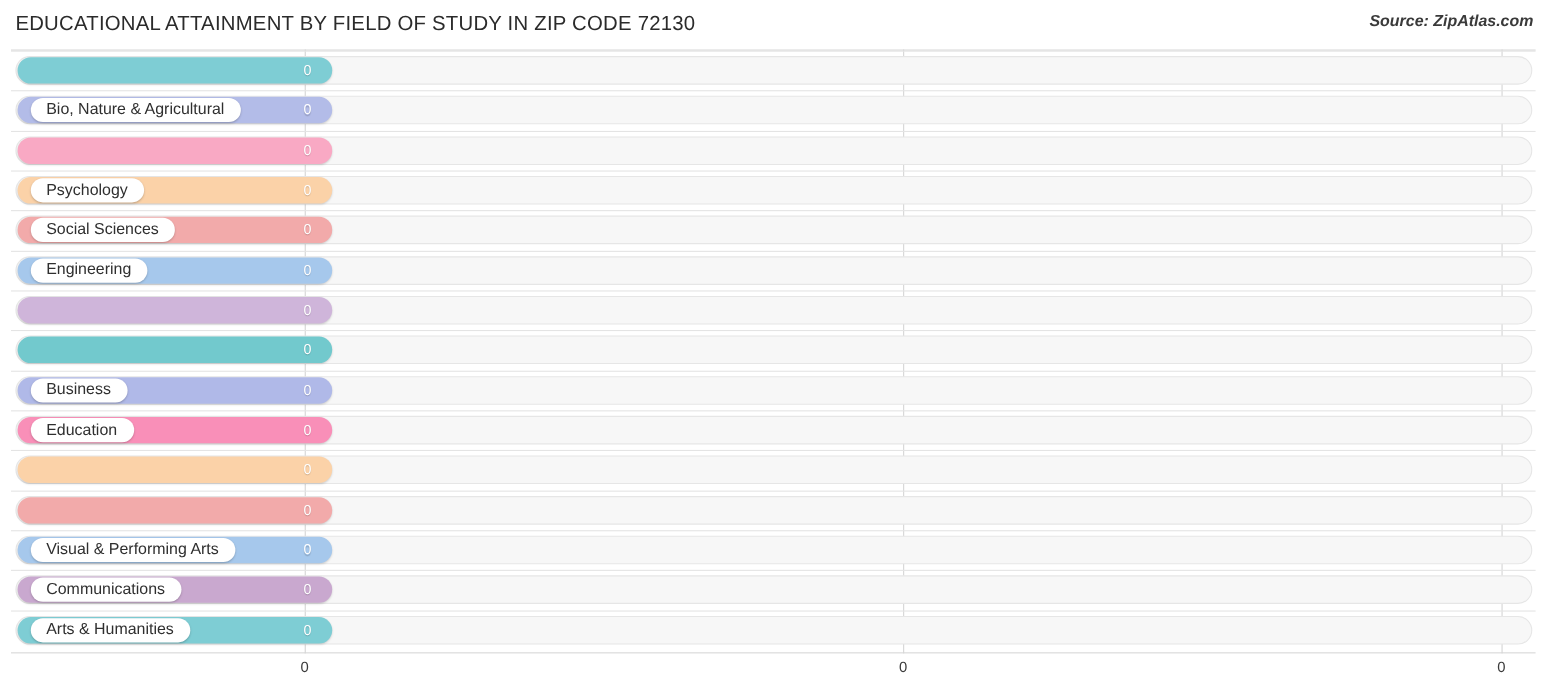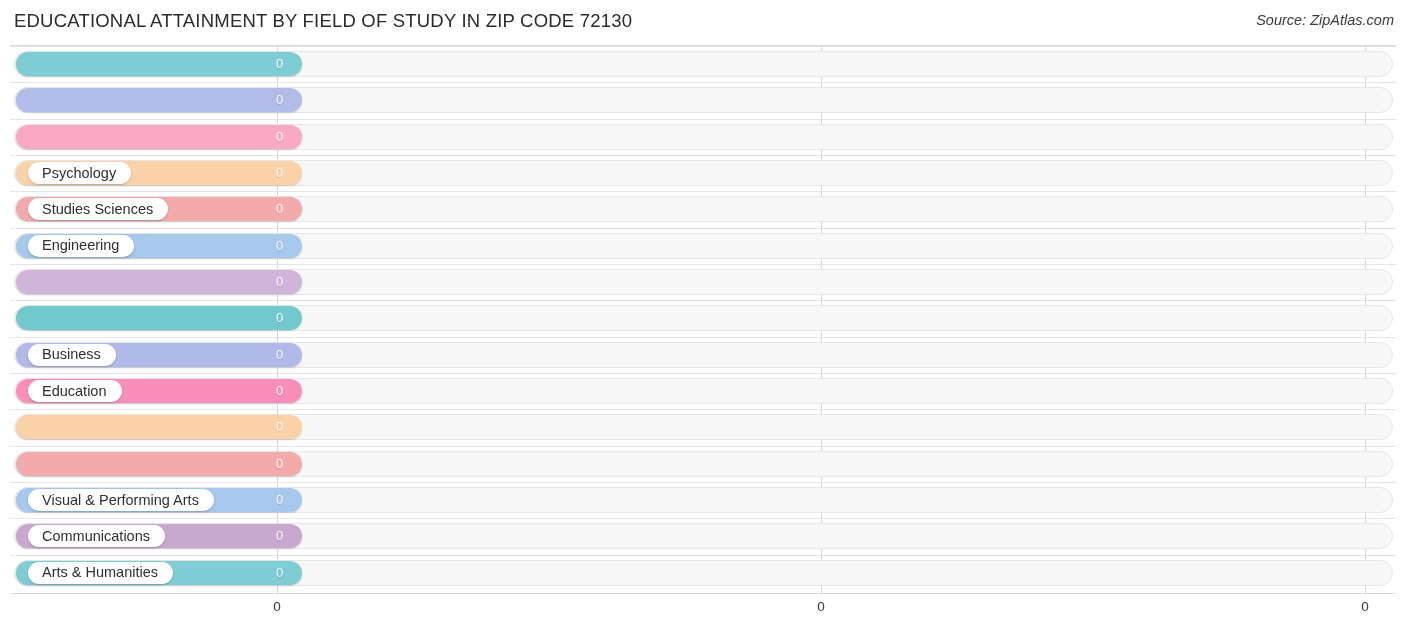--- a/index.html
+++ b/index.html
@@ -30,21 +30,21 @@
     letter-spacing: 0.2px;
     color: #2b2b2b;
     white-space: nowrap;
   }
   #source-label {
     position: absolute;
     right: 12px;
     top: 12px;
     font-size: 14.5px;
     font-style: italic;
-    font-weight: normal;
+    font-weight: bold;
     color: #3a3a3a;
     white-space: nowrap;
   }
 
   
   #plot {
     position: absolute;
     left: 0;
     top: 45px;
     width: 1406px;
@@ -173,20 +173,23 @@
         <div class="row-sep"></div>
         <div class="track"></div>
         <div class="bar" style="background: rgb(126, 205, 212);"></div>
         <div class="bar-value">0</div>
       </div>
       <div class="row" style="top: 37.33px;">
         <div class="row-sep"></div>
         <div class="track"></div>
         <div class="bar" style="background: rgb(179, 188, 232);"></div>
         <div class="bar-value">0</div>
+        <div class="label-pill">
+          <span class="label-text">Bio, Nature &amp; Agricultural</span>
+        </div>
       </div>
       <div class="row" style="top: 73.66px;">
         <div class="row-sep"></div>
         <div class="track"></div>
         <div class="bar" style="background: rgb(249, 169, 196);"></div>
         <div class="bar-value">0</div>
       </div>
       <div class="row" style="top: 109.99px;">
         <div class="row-sep"></div>
         <div class="track"></div>
@@ -195,21 +198,21 @@
         <div class="label-pill">
           <span class="label-text">Psychology</span>
         </div>
       </div>
       <div class="row" style="top: 146.32px;">
         <div class="row-sep"></div>
         <div class="track"></div>
         <div class="bar" style="background: rgb(242, 170, 170);"></div>
         <div class="bar-value">0</div>
         <div class="label-pill">
-          <span class="label-text">Studies Sciences</span>
+          <span class="label-text">Social Sciences</span>
         </div>
       </div>
       <div class="row" style="top: 182.65px;">
         <div class="row-sep"></div>
         <div class="track"></div>
         <div class="bar" style="background: rgb(166, 200, 236);"></div>
         <div class="bar-value">0</div>
         <div class="label-pill">
           <span class="label-text">Engineering</span>
         </div>

